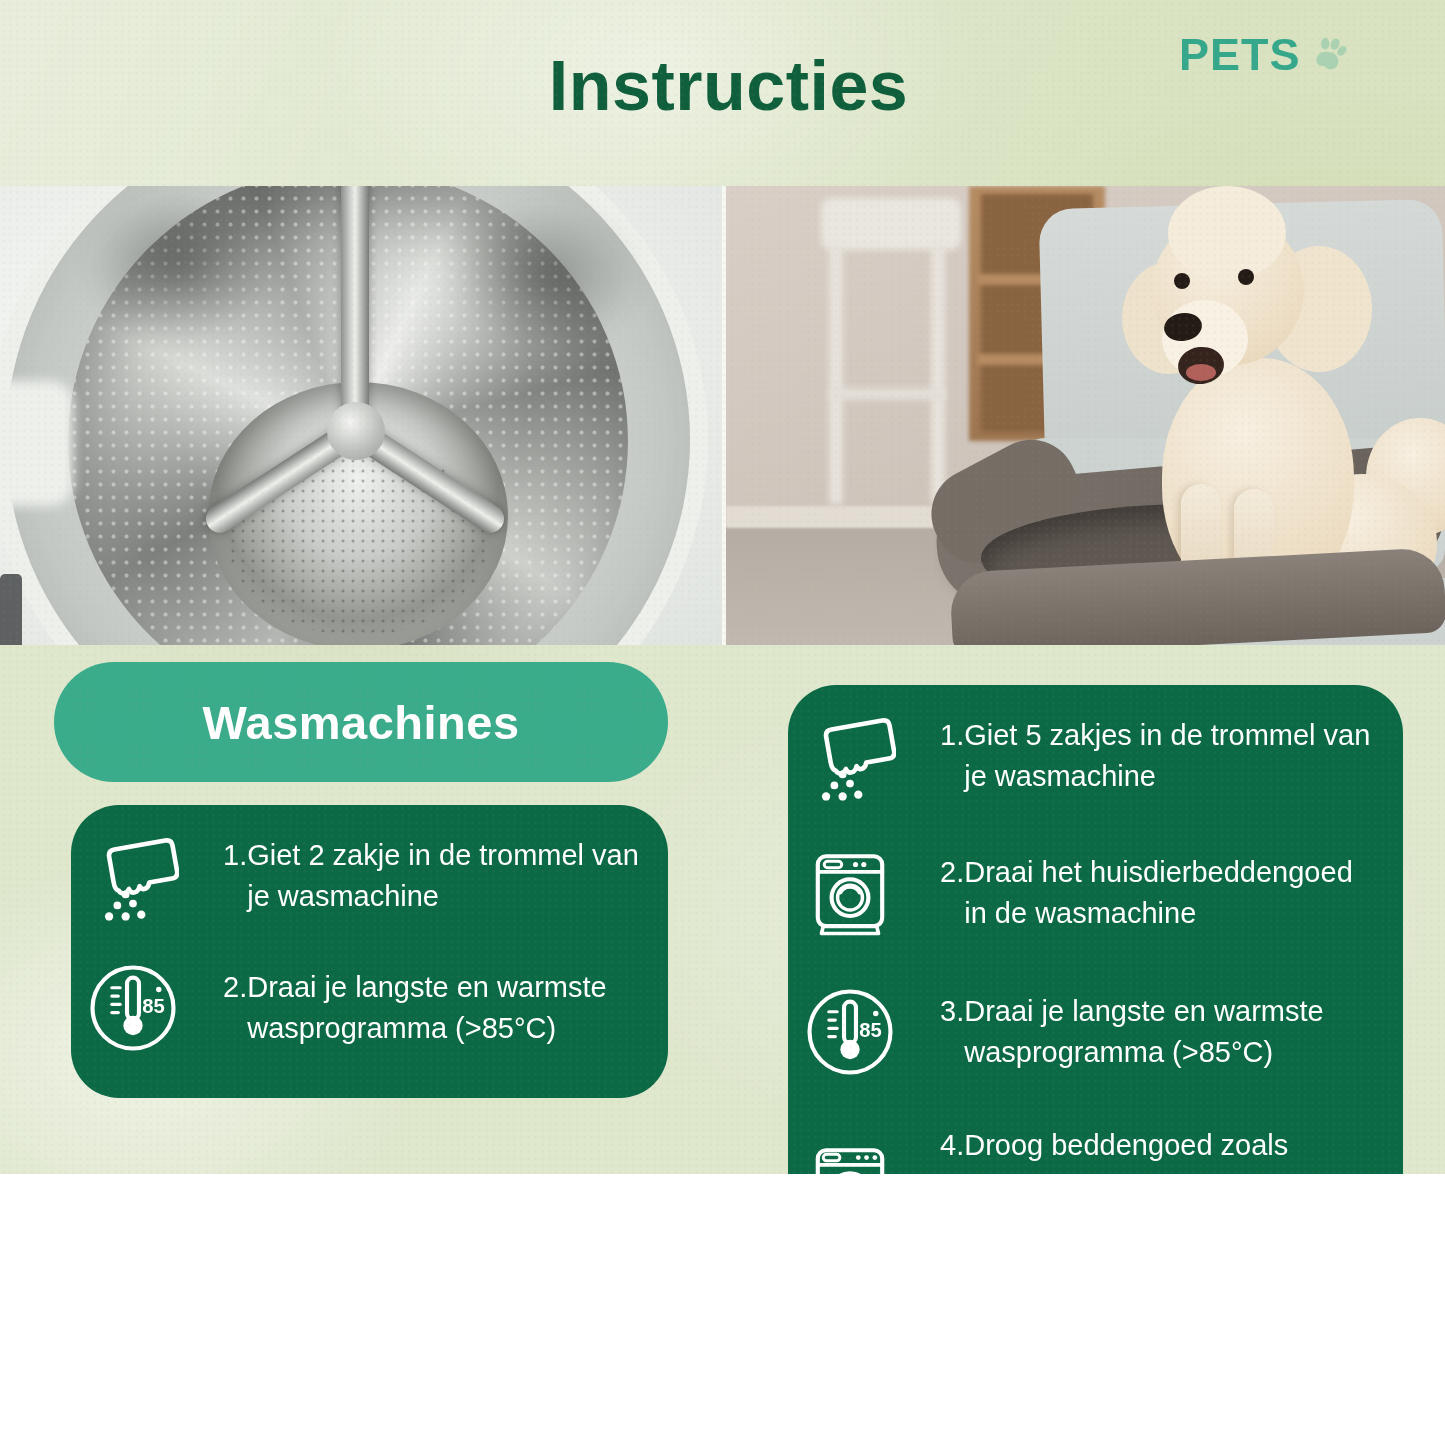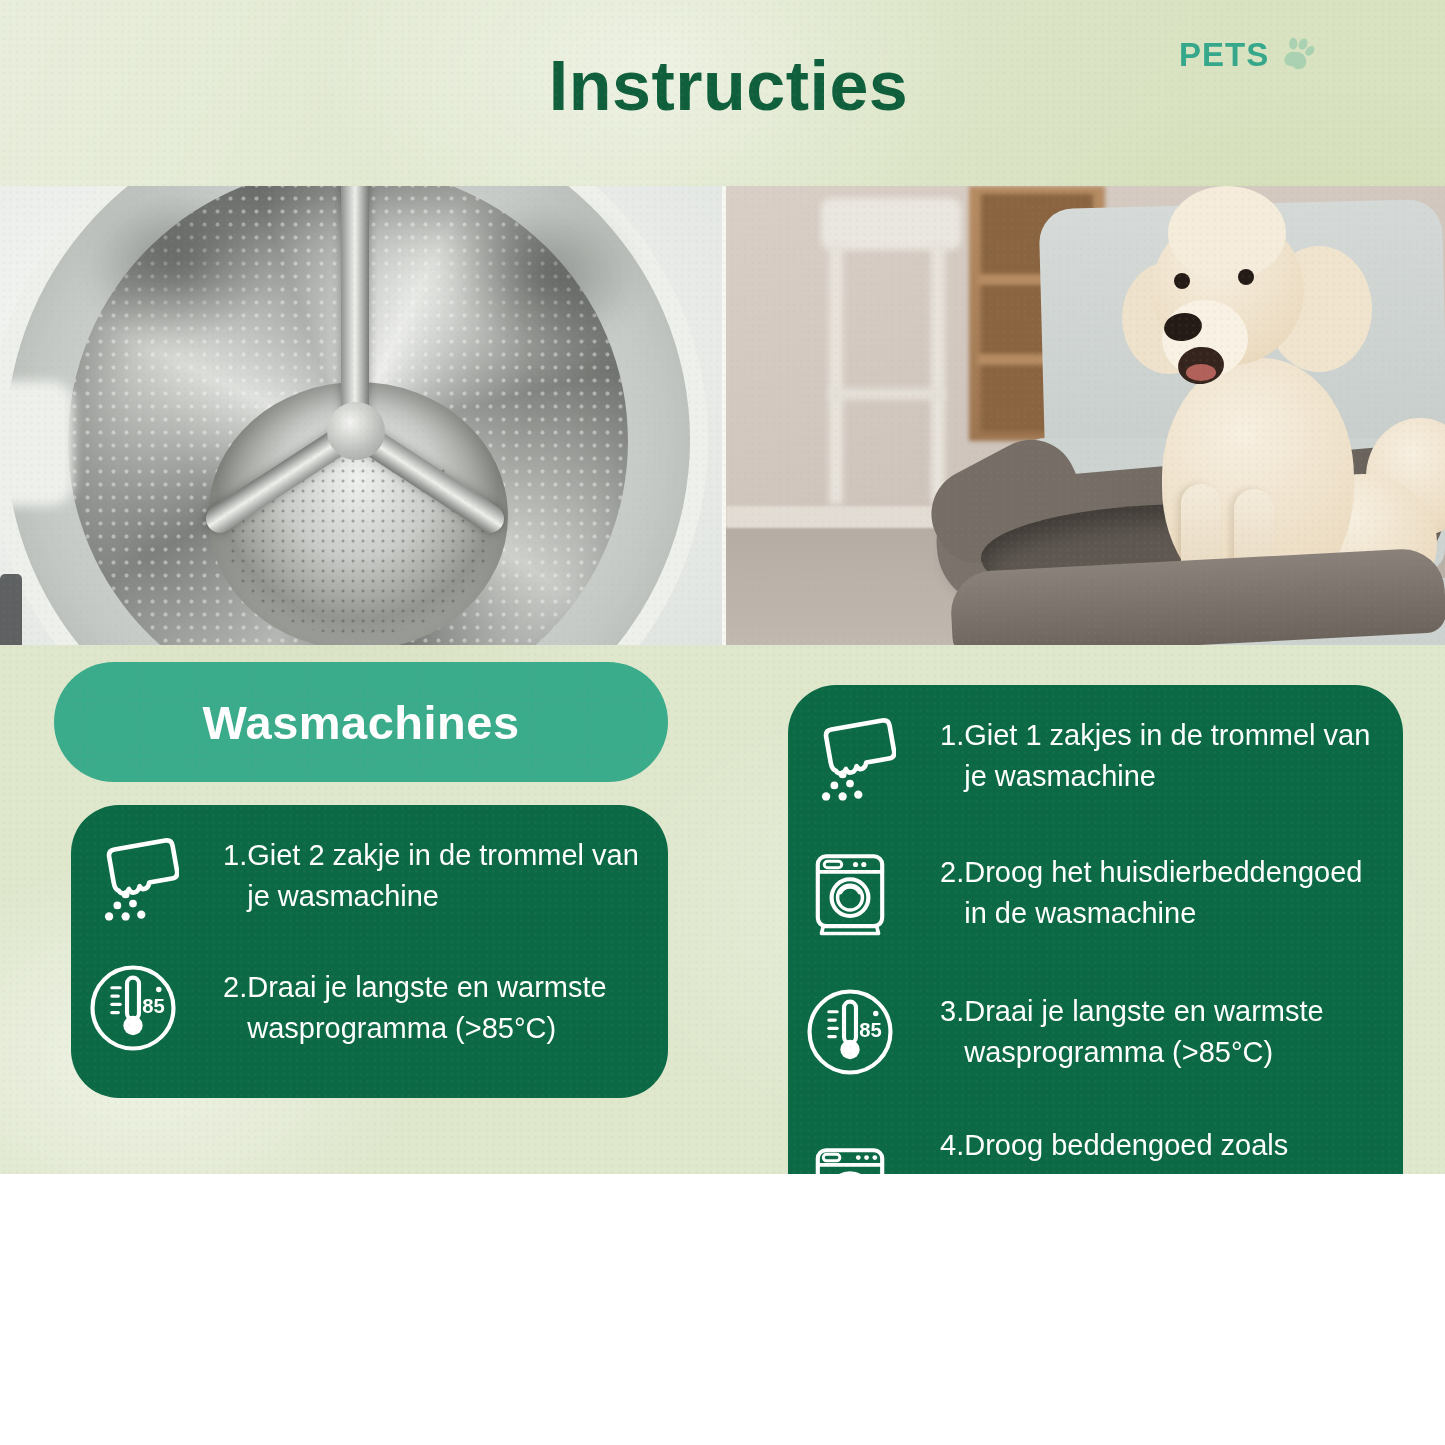--- a/index.html
+++ b/index.html
@@ -15,21 +15,21 @@
   .speckle{position:absolute;inset:0;pointer-events:none;opacity:.45;
       background-image:radial-gradient(rgba(158,172,118,.16) 1px, transparent 1.6px);
       background-size:7px 7px;}
   
   .header{position:absolute;top:0;left:0;width:100%;height:186px;
       background:linear-gradient(115deg, rgba(255,255,255,.30), rgba(255,255,255,0) 45%, rgba(198,212,158,.25) 80%);}
   .title{position:absolute;top:46px;left:0;width:100%;text-align:center;
       font-size:70px;font-weight:800;letter-spacing:.5px;color:#0f5f3c;}
   .logo{position:absolute;top:32px;right:28px;width:250px;line-height:1;}
   .logo-top{display:flex;align-items:center;gap:8px;}
-  .logo-line1{font-size:33px;font-weight:800;letter-spacing:1px;color:#35a78b;}
+  .logo-line1{font-size:45px;font-weight:800;letter-spacing:1px;color:#35a78b;}
   .logo-line2{font-size:48px;font-weight:800;letter-spacing:0;color:#aad2b2;margin-top:3px;}
   .logo-paw{transform:rotate(22deg);}
   
   .photos{position:absolute;top:186px;left:0;width:1445px;height:459px;display:flex;}
   .photo{position:relative;overflow:hidden;}
   .photo-left{width:722px;background:radial-gradient(ellipse at 30% 40%, #f7f9f6, #eaede9 60%, #e0e4e0);}
   .photo-gap{width:4px;background:#f7f8f4;}
   .photo-right{width:719px;background:linear-gradient(160deg,#d9cfc7,#cbc1b8 70%);}
   .photo *{position:absolute;}
   
@@ -277,41 +277,41 @@
                 <circle cx="33" cy="82" r="4.2"></circle>
                 <circle cx="50" cy="80" r="4.2"></circle>
               <circle cx="24" cy="94" r="4.5"></circle>
                 <circle cx="42" cy="94" r="4.5"></circle>
                 <circle cx="59" cy="92" r="4.5"></circle>
             </g>
           </svg>
         </div>
         <div class="step-body">
           <span class="num">1.</span>
-            <span class="txt">Giet 1 zakjes in de trommel van je wasmachine</span>
+            <span class="txt">Giet 5 zakjes in de trommel van je wasmachine</span>
         </div>
       </div>
 
       <div class="step">
         <div class="icon-box">
           <svg width="92" height="92" viewBox="0 0 100 100">
             <rect class="icon-stroke" stroke-width="4.5" x="15" y="10" width="70" height="76" rx="9"></rect>
             <path class="icon-stroke" stroke-width="4" d="M15,27 H85"></path>
             <rect class="icon-stroke" stroke-width="3.2" x="22" y="15.5" width="19" height="7" rx="3.5"></rect>
             <circle cx="56" cy="19" r="2.8" fill="#fff"></circle>
               <circle cx="65" cy="19" r="2.8" fill="#fff"></circle>
             <circle class="icon-stroke" stroke-width="4.5" cx="50" cy="55" r="20"></circle>
             <circle class="icon-stroke" stroke-width="3.8" cx="50" cy="55" r="13.5"></circle>
             <path class="icon-stroke" stroke-width="3" d="M40,50 C44,42 56,42 60,50"></path>
             <path class="icon-stroke" stroke-width="4" d="M21,86 L19,94 H81 L79,86"></path>
           </svg>
         </div>
         <div class="step-body">
           <span class="num">2.</span>
-            <span class="txt">Droog het huisdierbeddengoed in de wasmachine</span>
+            <span class="txt">Draai het huisdierbeddengoed in de wasmachine</span>
         </div>
       </div>
 
       <div class="step">
         <div class="icon-box">
           <svg width="96" height="96" viewBox="0 0 100 100">
             <circle class="icon-stroke" stroke-width="4.5" cx="50" cy="50" r="44"></circle>
             <g class="icon-stroke" stroke-width="3.5">
               <path d="M27,28 h9"></path>
                 <path d="M27,37 h7"></path>

